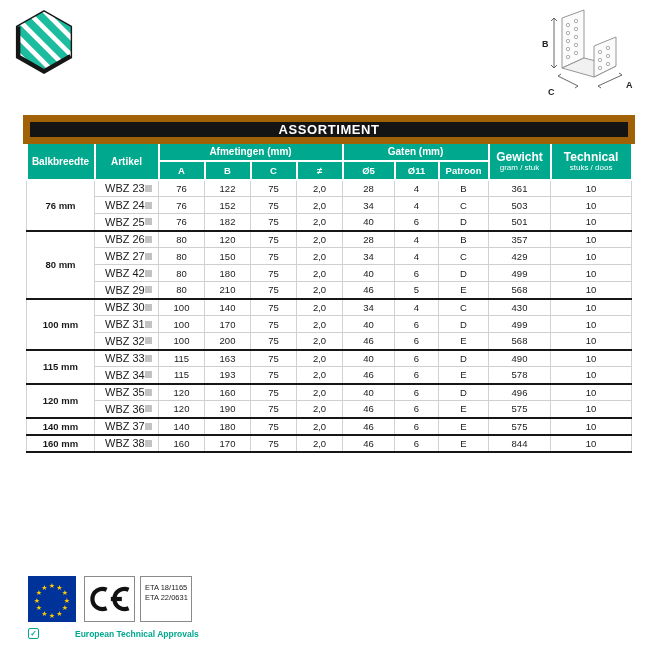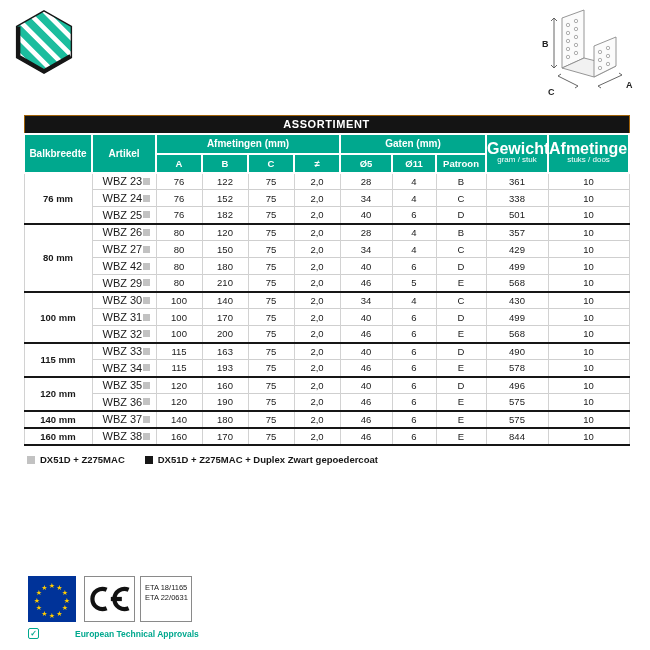--- a/index.html
+++ b/index.html
@@ -18,29 +18,29 @@
   .drawing text { font-family:"Liberation Sans", sans-serif; font-weight:bold; font-size:9px; fill:#222; }
 
   
   table.assort {
     position:absolute; left:23px; top:115px; width:605px;
     border-collapse:collapse; table-layout:fixed;
     border-bottom:2px solid #161616;
   }
   table.assort th, table.assort td { text-align:center; vertical-align:middle; }
   tr.title-row th {
-    background:#141414; color:#fff; font-size:11px; font-weight:bold;
-    height:18px; letter-spacing:0.6px; border:1px solid #a16207;
+    background:#141414; color:#fff; font-size:13px; font-weight:bold;
+    height:18px; letter-spacing:0.6px; border:7px solid #a16207;
   }
   th.teal {
     background:#00A88E; color:#fff; font-weight:bold; font-size:10px;
     border:2px solid #fff; height:20px;
   }
   tr.h2 th.teal { height:19px; font-size:9.5px; }
-  th.teal .big { font-size:16px; font-weight:bold; line-height:12px; }
+  th.teal .big { font-size:12px; font-weight:bold; line-height:12px; }
   th.teal .small { font-size:8px; font-weight:normal; line-height:9px; }
   tbody.data td {
     font-size:9.5px; height:17px; background:#fff;
     border-left:1px solid #d2d2d2; border-right:1px solid #d2d2d2;
     border-top:1px solid #cfcfcf;
   }
   tbody.data tr.group-start td { border-top:2px solid #161616; }
   td.bw { font-weight:bold;margin-top:36px; }
   td.art { padding:0; }
   td.art .artwrap { display:flex; align-items:center; justify-content:space-between; padding:0 6px 0 10px; }
@@ -168,21 +168,21 @@
       <tr class="h1">
         <th class="teal" rowspan="2">Balkbreedte</th>
         <th class="teal" rowspan="2">Artikel</th>
         <th class="teal" colspan="4">Afmetingen (mm)</th>
         <th class="teal" colspan="3">Gaten (mm)</th>
         <th class="teal" rowspan="2">
           <div class="big">Gewicht</div>
           <div class="small">gram / stuk</div>
         </th>
         <th class="teal" rowspan="2">
-          <div class="big">Afmetingen</div>
+          <div class="big">Technical</div>
           <div class="small">stuks / doos</div>
         </th>
       </tr>
       <tr class="h2">
         <th class="teal">A</th>
         <th class="teal">B</th>
         <th class="teal">C</th>
         <th class="teal">≠</th>
         <th class="teal">Ø5</th>
         <th class="teal">Ø11</th>
@@ -215,21 +215,21 @@
               <span class="marker gray"></span>
             </div>
           </td>
           <td>76</td>
           <td>152</td>
           <td>75</td>
           <td>2,0</td>
           <td>34</td>
           <td>4</td>
           <td>C</td>
-          <td>338</td>
+          <td>503</td>
           <td>10</td>
         </tr>
         <tr class="">
           <td class="art">
             <div class="artwrap">
               <span class="lbl">WBZ 25</span>
               <span class="marker gray"></span>
             </div>
           </td>
           <td>76</td>
@@ -465,30 +465,20 @@
           <td>2,0</td>
           <td>46</td>
           <td>6</td>
           <td>E</td>
           <td>844</td>
           <td>10</td>
         </tr>
       </tbody>
   </table>
 
-  <div class="legend">
-    <div class="legend-item">
-      <span class="marker gray"></span>
-      <span>DX51D + Z275MAC</span>
-    </div>
-    <div class="legend-item">
-      <span class="marker black"></span>
-      <span>DX51D + Z275MAC + Duplex Zwart gepoedercoat</span>
-    </div>
-  </div>
 
   <div class="eu-flag">
     <svg width="48" height="46" viewBox="0 0 48 46">
       <g fill="#FFCC00" font-size="7" text-anchor="middle" font-family="DejaVu Sans, sans-serif">
         <text x="24" y="11.5">★</text>
           <text x="31.5" y="13.5">★</text>
           <text x="37" y="19">★</text>
         <text x="39" y="26.5">★</text>
           <text x="37" y="34">★</text>
           <text x="31.5" y="39.5">★</text>

